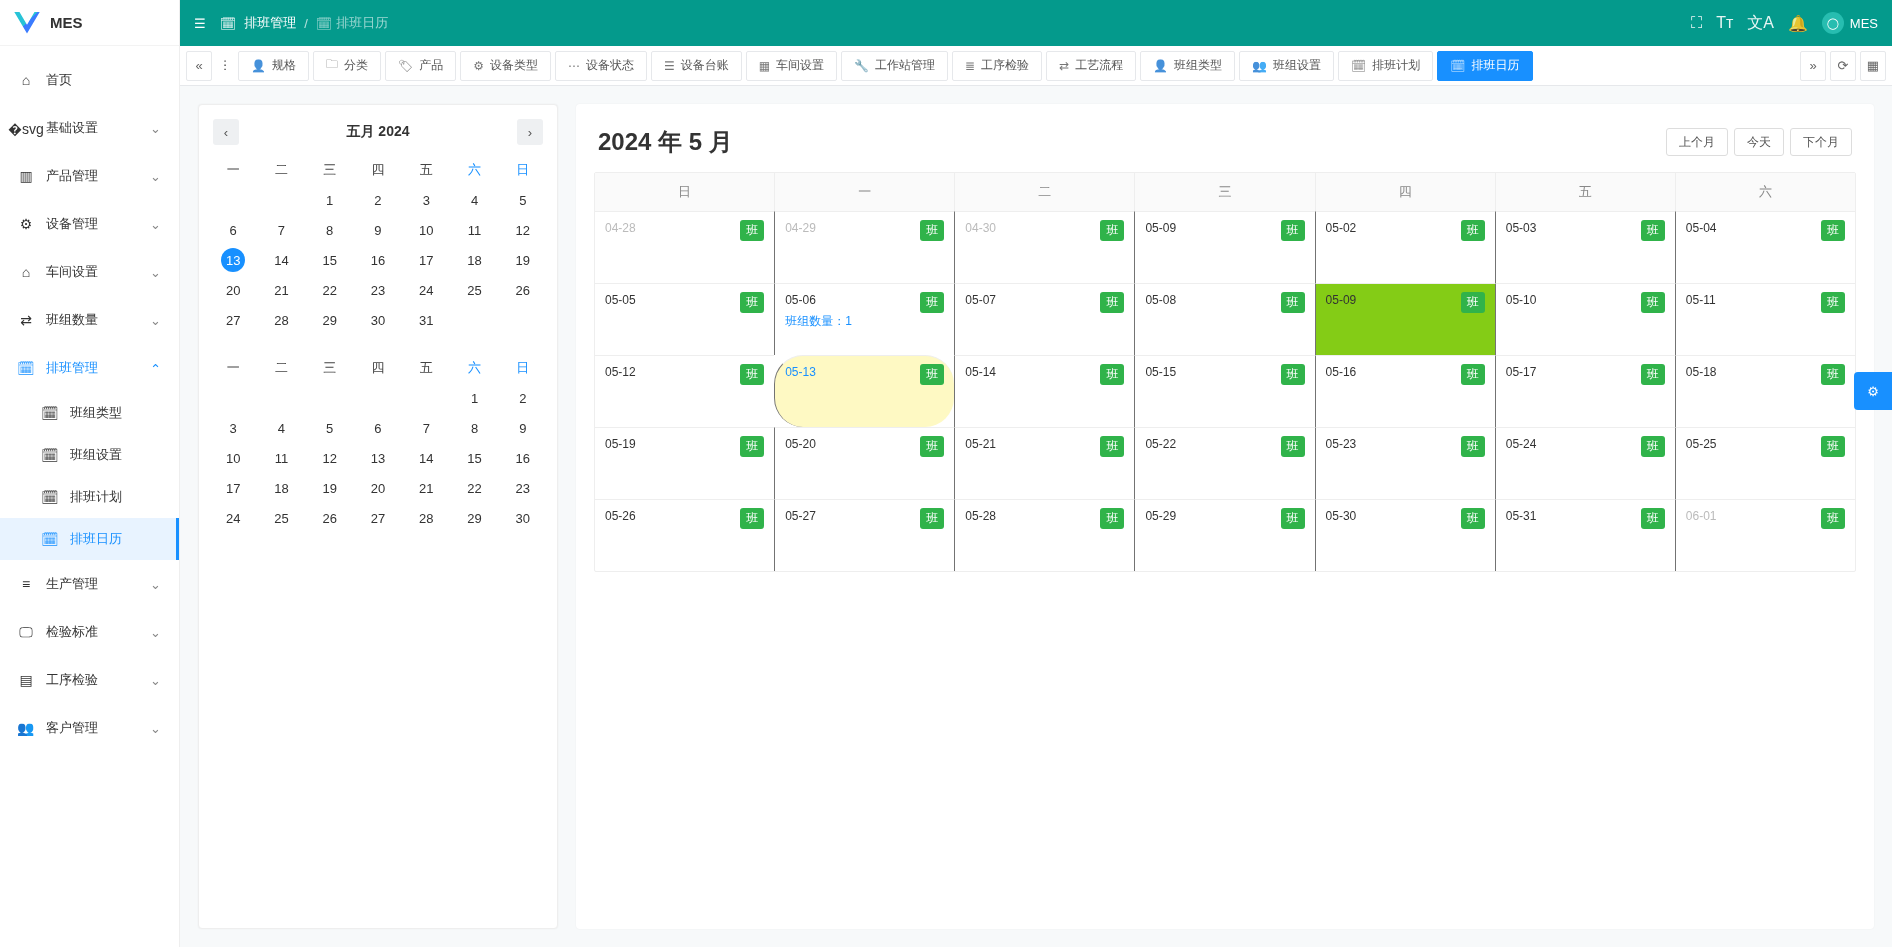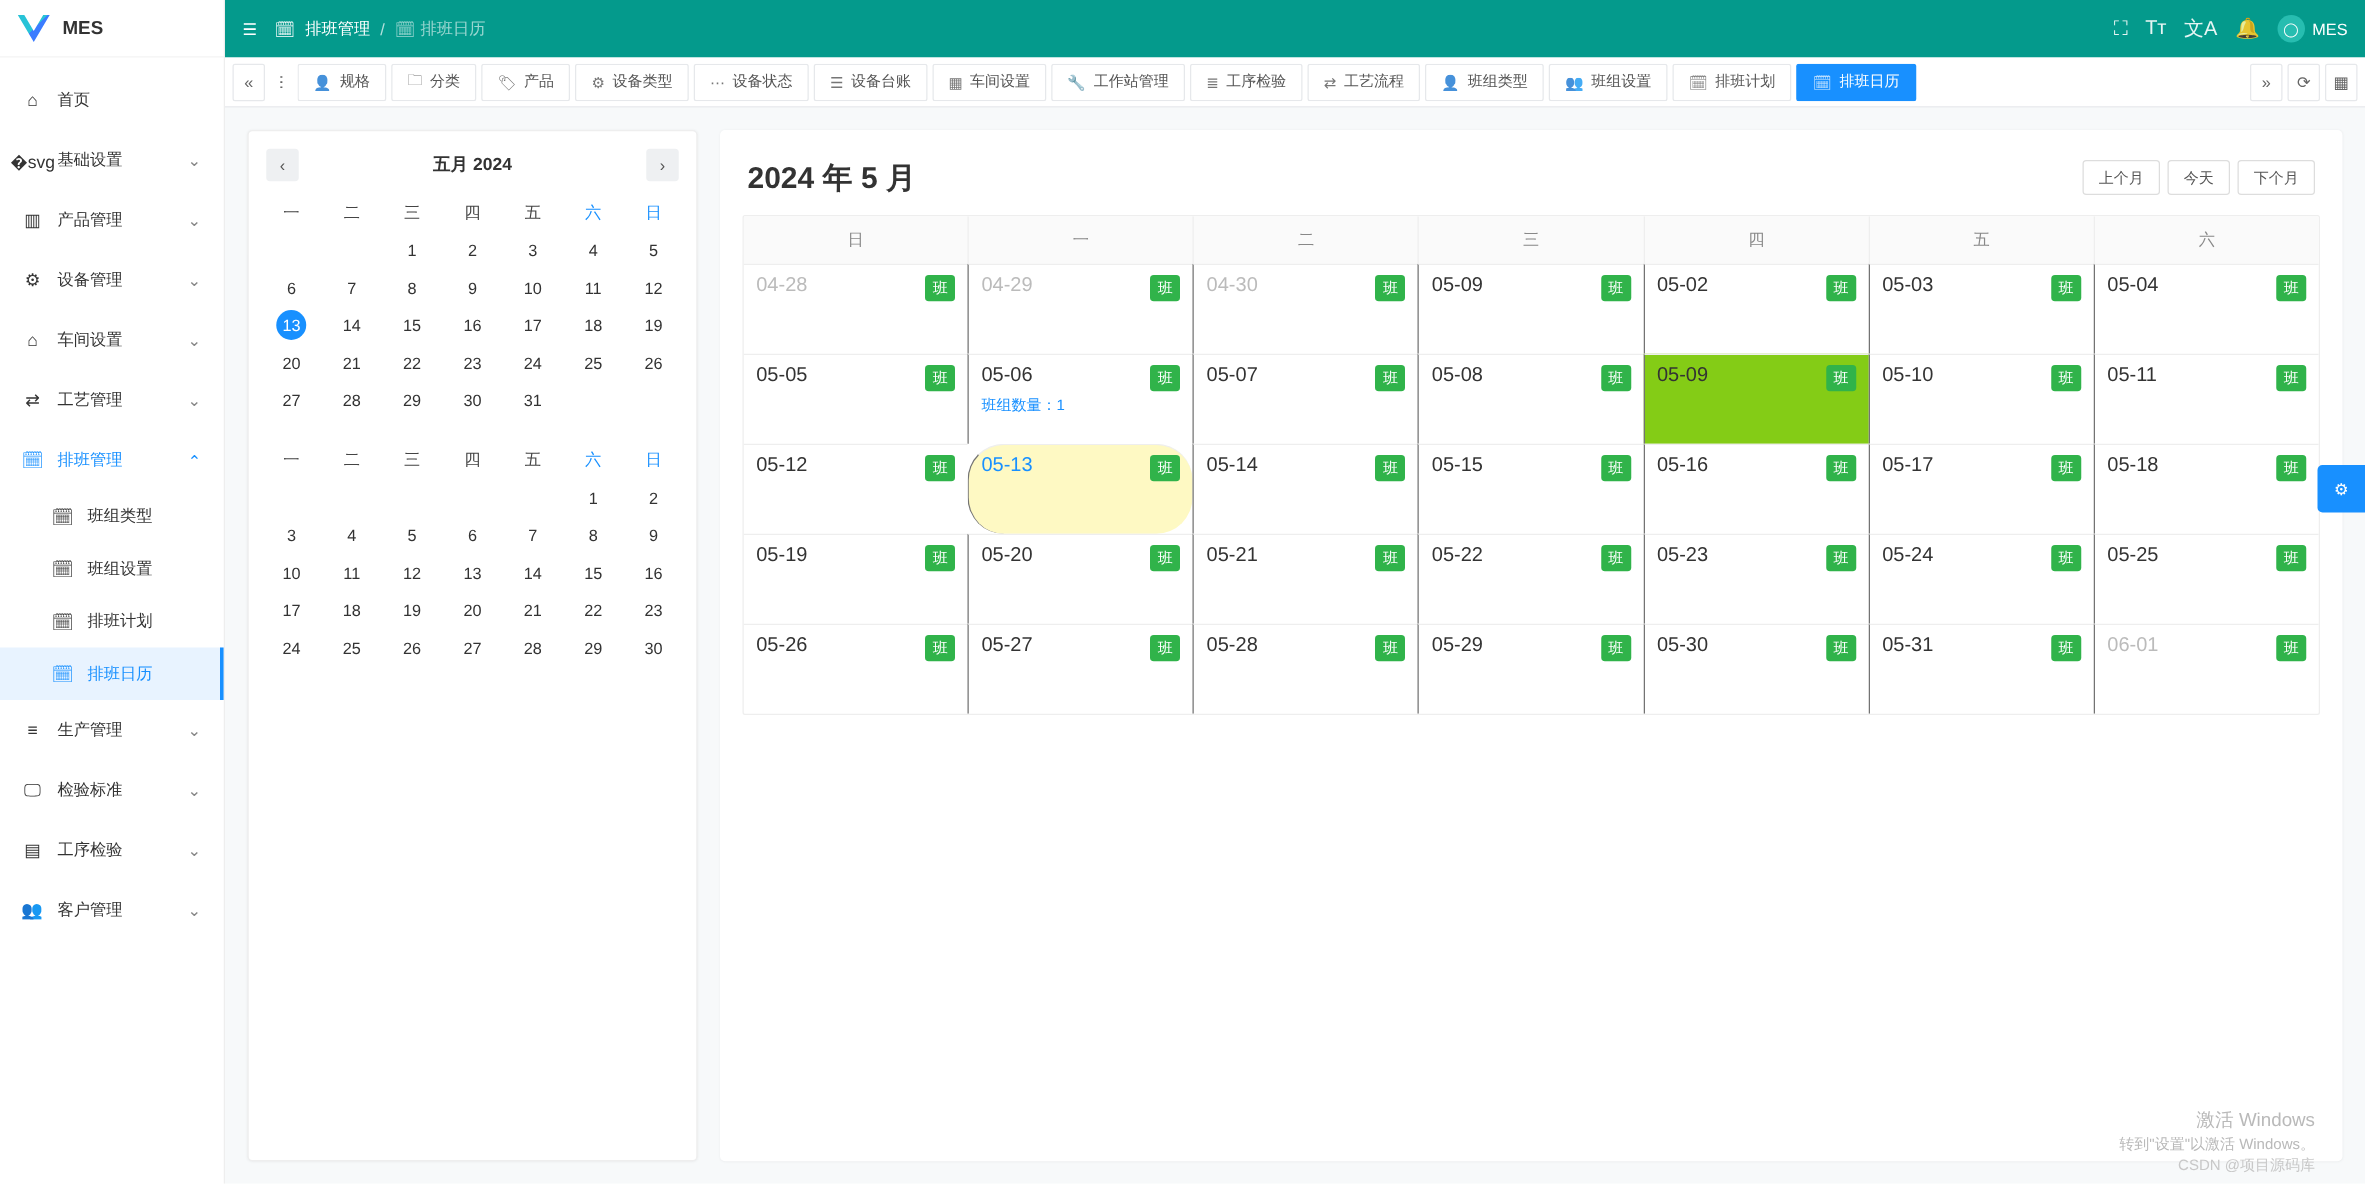--- a/index.html
+++ b/index.html
@@ -69,21 +69,21 @@
 .bighead-sp { flex:1; }
 .ghost-btn { border:1px solid #ddd; background:#fff; height:28px; padding:0 12px; border-radius:3px; cursor:pointer; font-size:12px; color:#555; margin-left:6px; }
 .cal { border:1px solid #eee; border-radius:2px; overflow:hidden; }
 .cal-dow { display:flex; background:#fafafa; }
 .cal-dow > div { flex:1; text-align:center; padding:10px 0; color:#888; font-size:13px; border-left:1px solid #eee; }
 .cal-dow > div:first-child { border-left:none; }
 .cal-body { display:flex; flex-direction:column; }
 .cal-row { display:flex; }
 .cal-cell { flex:1; min-height:72px; border-top:1px solid #eee; border-left:1px solid #737373; padding:8px 10px; position:relative; cursor:pointer; }
 .cal-row .cal-cell:first-child { border-left:none; }
-.cal-date { font-size:16px; font-weight:500; }
+.cal-date { font-size:12px; font-weight:500; }
 .cal-date.dim { color:#bbb; }
 .cal-date.today { color:#1890ff; }
 .badge { position:absolute; top:8px; right:10px; background:#30b34a; color:#fff; font-size:12px; padding:2px 6px; border-radius:3px; }
 .cal-cell.sel { background:#fef9c3;border-radius:29px; }
 .cal-cell.hov { background:#84cc16; }
 .cell-extra { color:#1890ff; font-size:12px; margin-top:6px; }
 
 
 .float-gear { position:absolute; right:0; top:372px; width:38px; height:38px; background:#1890ff; color:#fff; border-radius:4px 0 0 4px; display:flex; align-items:center; justify-content:center; cursor:pointer; }
 
@@ -122,21 +122,21 @@
           <span>设备管理</span>
           <span class="chev">⌄</span>
         </div>
         <div class="nav-item">
           <span class="ic">⌂</span>
           <span>车间设置</span>
           <span class="chev">⌄</span>
         </div>
         <div class="nav-item">
           <span class="ic">⇄</span>
-          <span>工艺管理</span>
+          <span>班组数量</span>
           <span class="chev">⌄</span>
         </div>
         <div class="nav-item open">
           <span class="ic">🗓</span>
           <span>排班管理</span>
           <span class="chev">⌄</span>
         </div>
         <div class="nav-item child">
           <span class="ic">🗓</span>
           <span>班组类型</span>
@@ -455,18 +455,13 @@
                 <div class="cal-cell"><span class="cal-date dim">06-01</span><span class="badge">班</span></div>
               </div>
             </div>
         </div>
       </div>
     </div>
   </div>
 
   <div class="float-gear">⚙</div>
 
-  <div class="wm">
-    <div class="t">激活 Windows</div>
-    <div>转到"设置"以激活 Windows。</div>
-    <div class="csdn">CSDN @项目源码库</div>
-  </div>
 </div>
 
 </body></html>

